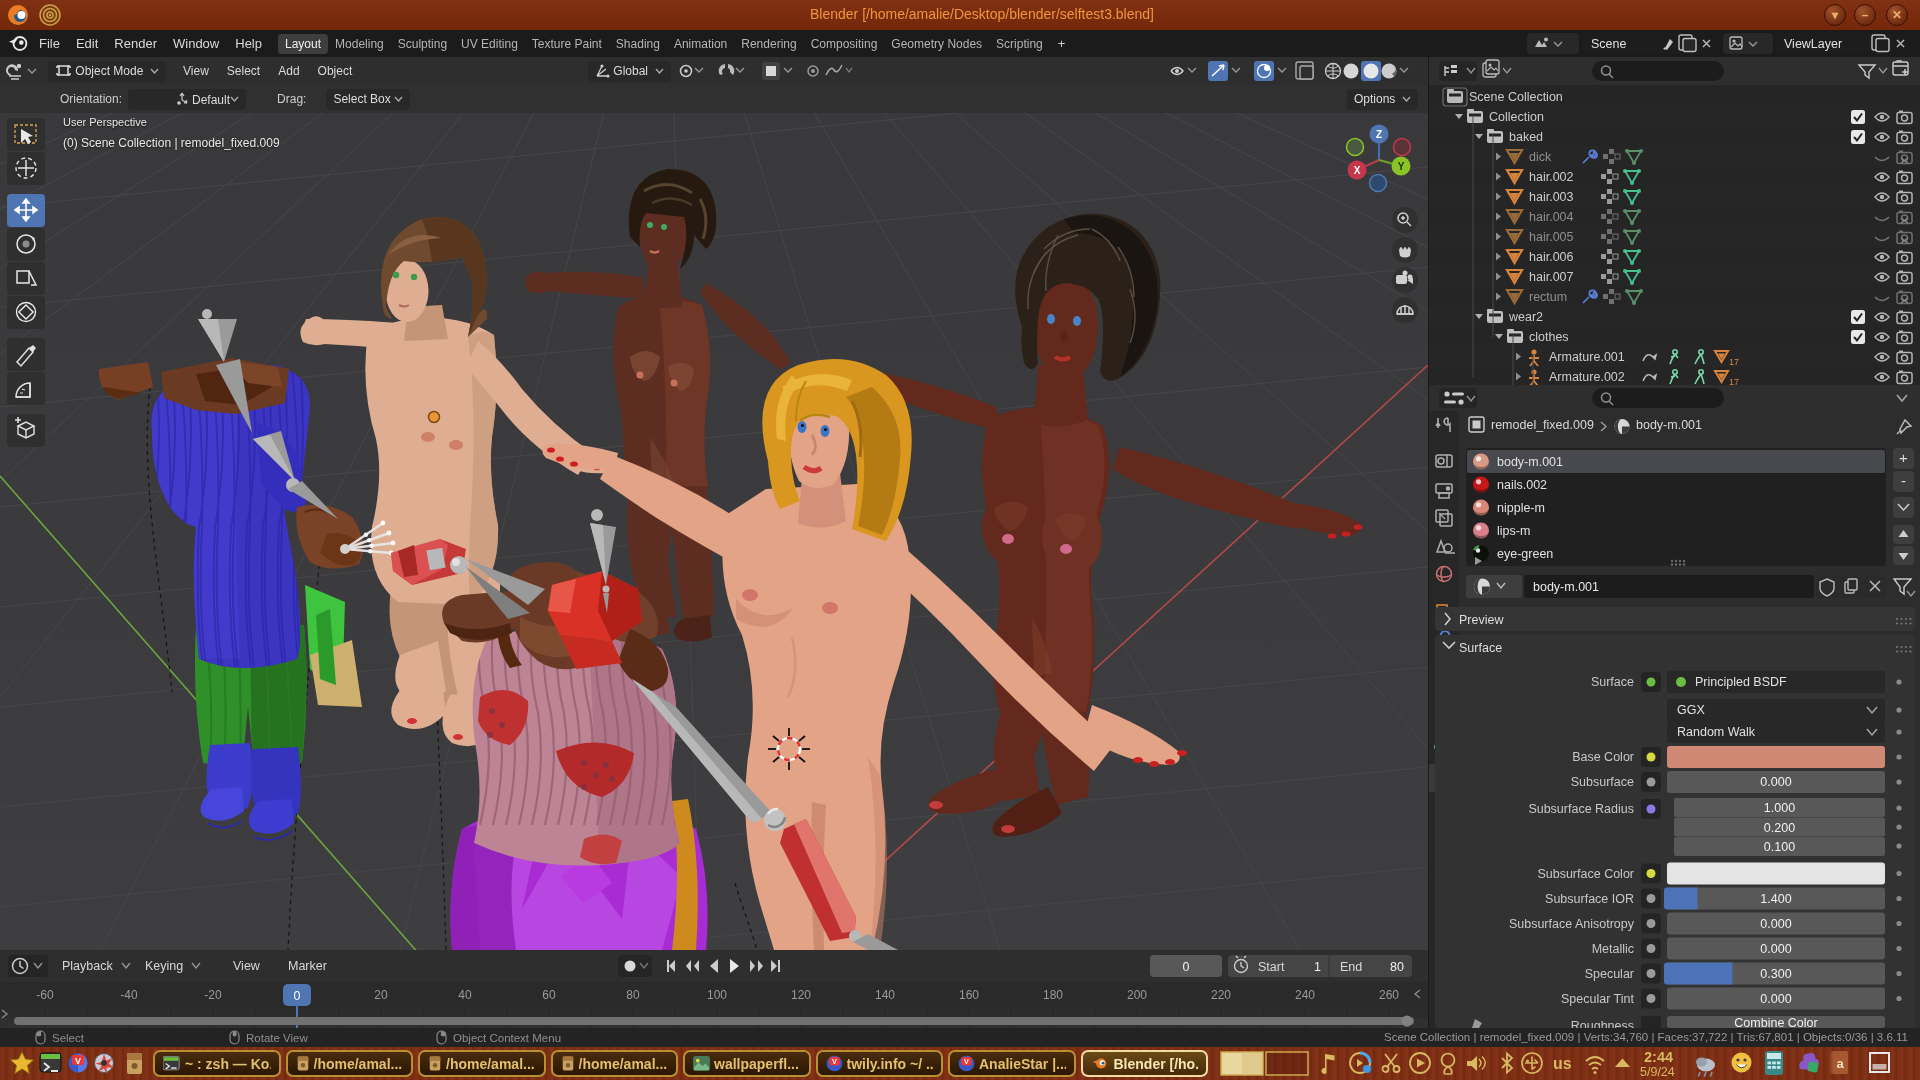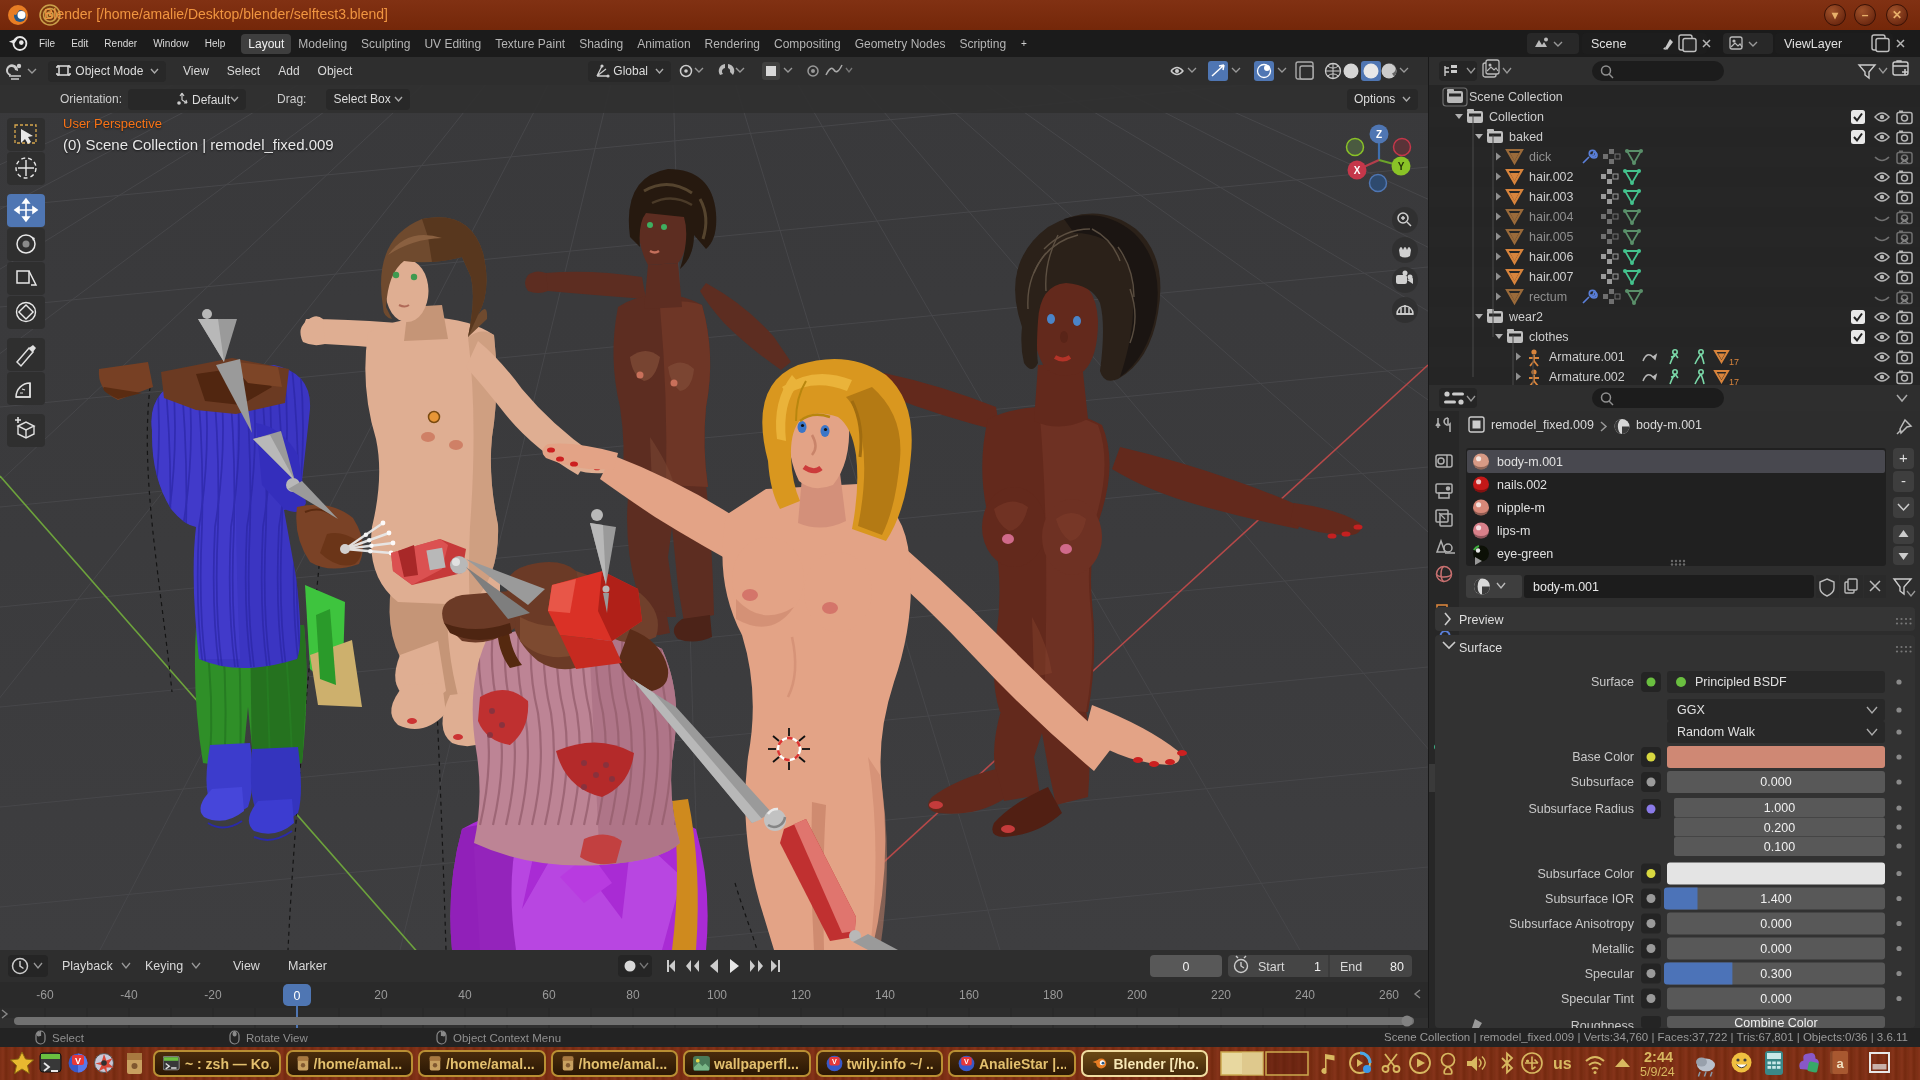--- a/index.html
+++ b/index.html
@@ -1,25 +1,25 @@
 <!DOCTYPE html>
 <html><head>
 <meta charset="utf-8">
 <style>
 * { margin:0; padding:0; box-sizing:border-box; }
 html,body { width:1920px; height:1080px; overflow:hidden; background:#000; }
 body { font-family:"Liberation Sans", sans-serif; font-size:12px; color:#d5d5d5; position:relative; }
 .abs { position:absolute; }
 
 #titlebar { left:0; top:0; width:1920px; height:30px; background:linear-gradient(#813113,#742709); }
-#titlebar .title { position:absolute; left:0; right:0; top:6px; text-align:left; color:#f09540; font-size:14px;padding-left:44px; }
+#titlebar .title { position:absolute; left:0; right:0; top:6px; text-align:center; color:#f09540; font-size:14px;padding-left:44px; }
 .winbtn { position:absolute; top:4px; width:22px; height:22px; border-radius:50%; background:radial-gradient(circle at 35% 30%, #a0522a, #5d1b08); border:1px solid #3a1205; color:#e8b06a; text-align:center; line-height:20px; font-size:12px; font-weight:bold; }
 
 #menubar { left:0; top:30px; width:1920px; height:27px; background:#1b1b1b; display:flex; align-items:center; }
-#menubar .mi { padding:0 8px; color:#dadada; font-size:10px; }
+#menubar .mi { padding:0 8px; color:#dadada; font-size:13px; }
 #menubar .tab { padding:3px 7px; color:#b5b5b5; font-size:12px; border-radius:4px; }
 #menubar .tab.active { background:#3e3e3e; color:#f0f0f0; }
 
 #viewport { left:0; top:57px; width:1428px; height:893px; background:#3b3b3c; overflow:hidden; }
 #vph { position:absolute; left:0; top:0; width:1428px; height:28px; background:#2e2e2e; display:flex; align-items:center; z-index:5; }
 #vph .mi { padding:0 9px; color:#d8d8d8; }
 #vts { position:absolute; left:0; top:28px; width:1428px; height:28px; background:rgba(48,48,48,0.92); display:flex; align-items:center; z-index:4; }
 .wbox { background:#282828; border-radius:4px; color:#dcdcdc; display:inline-flex; align-items:center; height:21px; padding:0 7px; }
 
 #outliner { left:1428px; top:57px; width:492px; height:328px; background:#252525; border-left:1px solid #191919; }
@@ -554,22 +554,22 @@
       </span>
     <span style="margin-left:31px;color:#cdcdcd">Drag:</span>
     <span class="wbox" style="margin-left:20px">Select Box&nbsp;<svg width="9" height="7" viewBox="0 0 9 7">
           <path d="M1 1 l3.5 4 l3.5 -4" fill="none" stroke="#aaa" stroke-width="1.4"></path>
         </svg></span>
     <span class="wbox" style="position:absolute;right:10px">Options&nbsp;&nbsp;<svg width="9" height="7" viewBox="0 0 9 7">
           <path d="M1 1 l3.5 4 l3.5 -4" fill="none" stroke="#aaa" stroke-width="1.4"></path>
         </svg></span>
   </div>
 
-  <div class="abs" style="left:63px;top:59px;color:#f97316;font-size:13px;z-index:3;text-shadow:0 1px 2px rgba(0,0,0,.6)">User Perspective</div>
-  <div class="abs" style="left:63px;top:79px;color:#e8e8e8;font-size:15px;z-index:3;text-shadow:0 1px 2px rgba(0,0,0,.6)">(0) Scene Collection | remodel_fixed.009</div>
+  <div class="abs" style="left:63px;top:59px;color:#e5e5e5;font-size:11px;z-index:3;text-shadow:0 1px 2px rgba(0,0,0,.6)">User Perspective</div>
+  <div class="abs" style="left:63px;top:79px;color:#e8e8e8;font-size:12px;z-index:3;text-shadow:0 1px 2px rgba(0,0,0,.6)">(0) Scene Collection | remodel_fixed.009</div>
 
   <svg class="abs" style="left:7px;top:61px;z-index:3" width="40" height="400" viewBox="0 0 40 400">
     <g fill="#2f2f2f">
         <rect x="0" y="0" width="38" height="33" rx="4"></rect>
         <rect x="0" y="34" width="38" height="33" rx="4"></rect>
         <rect x="0" y="76" width="38" height="33" rx="4" fill="#4f76b3"></rect>
         <rect x="0" y="110" width="38" height="33" rx="4"></rect>
         <rect x="0" y="144" width="38" height="33" rx="4"></rect>
         <rect x="0" y="178" width="38" height="33" rx="4"></rect>
         <rect x="0" y="220" width="38" height="33" rx="4"></rect>

